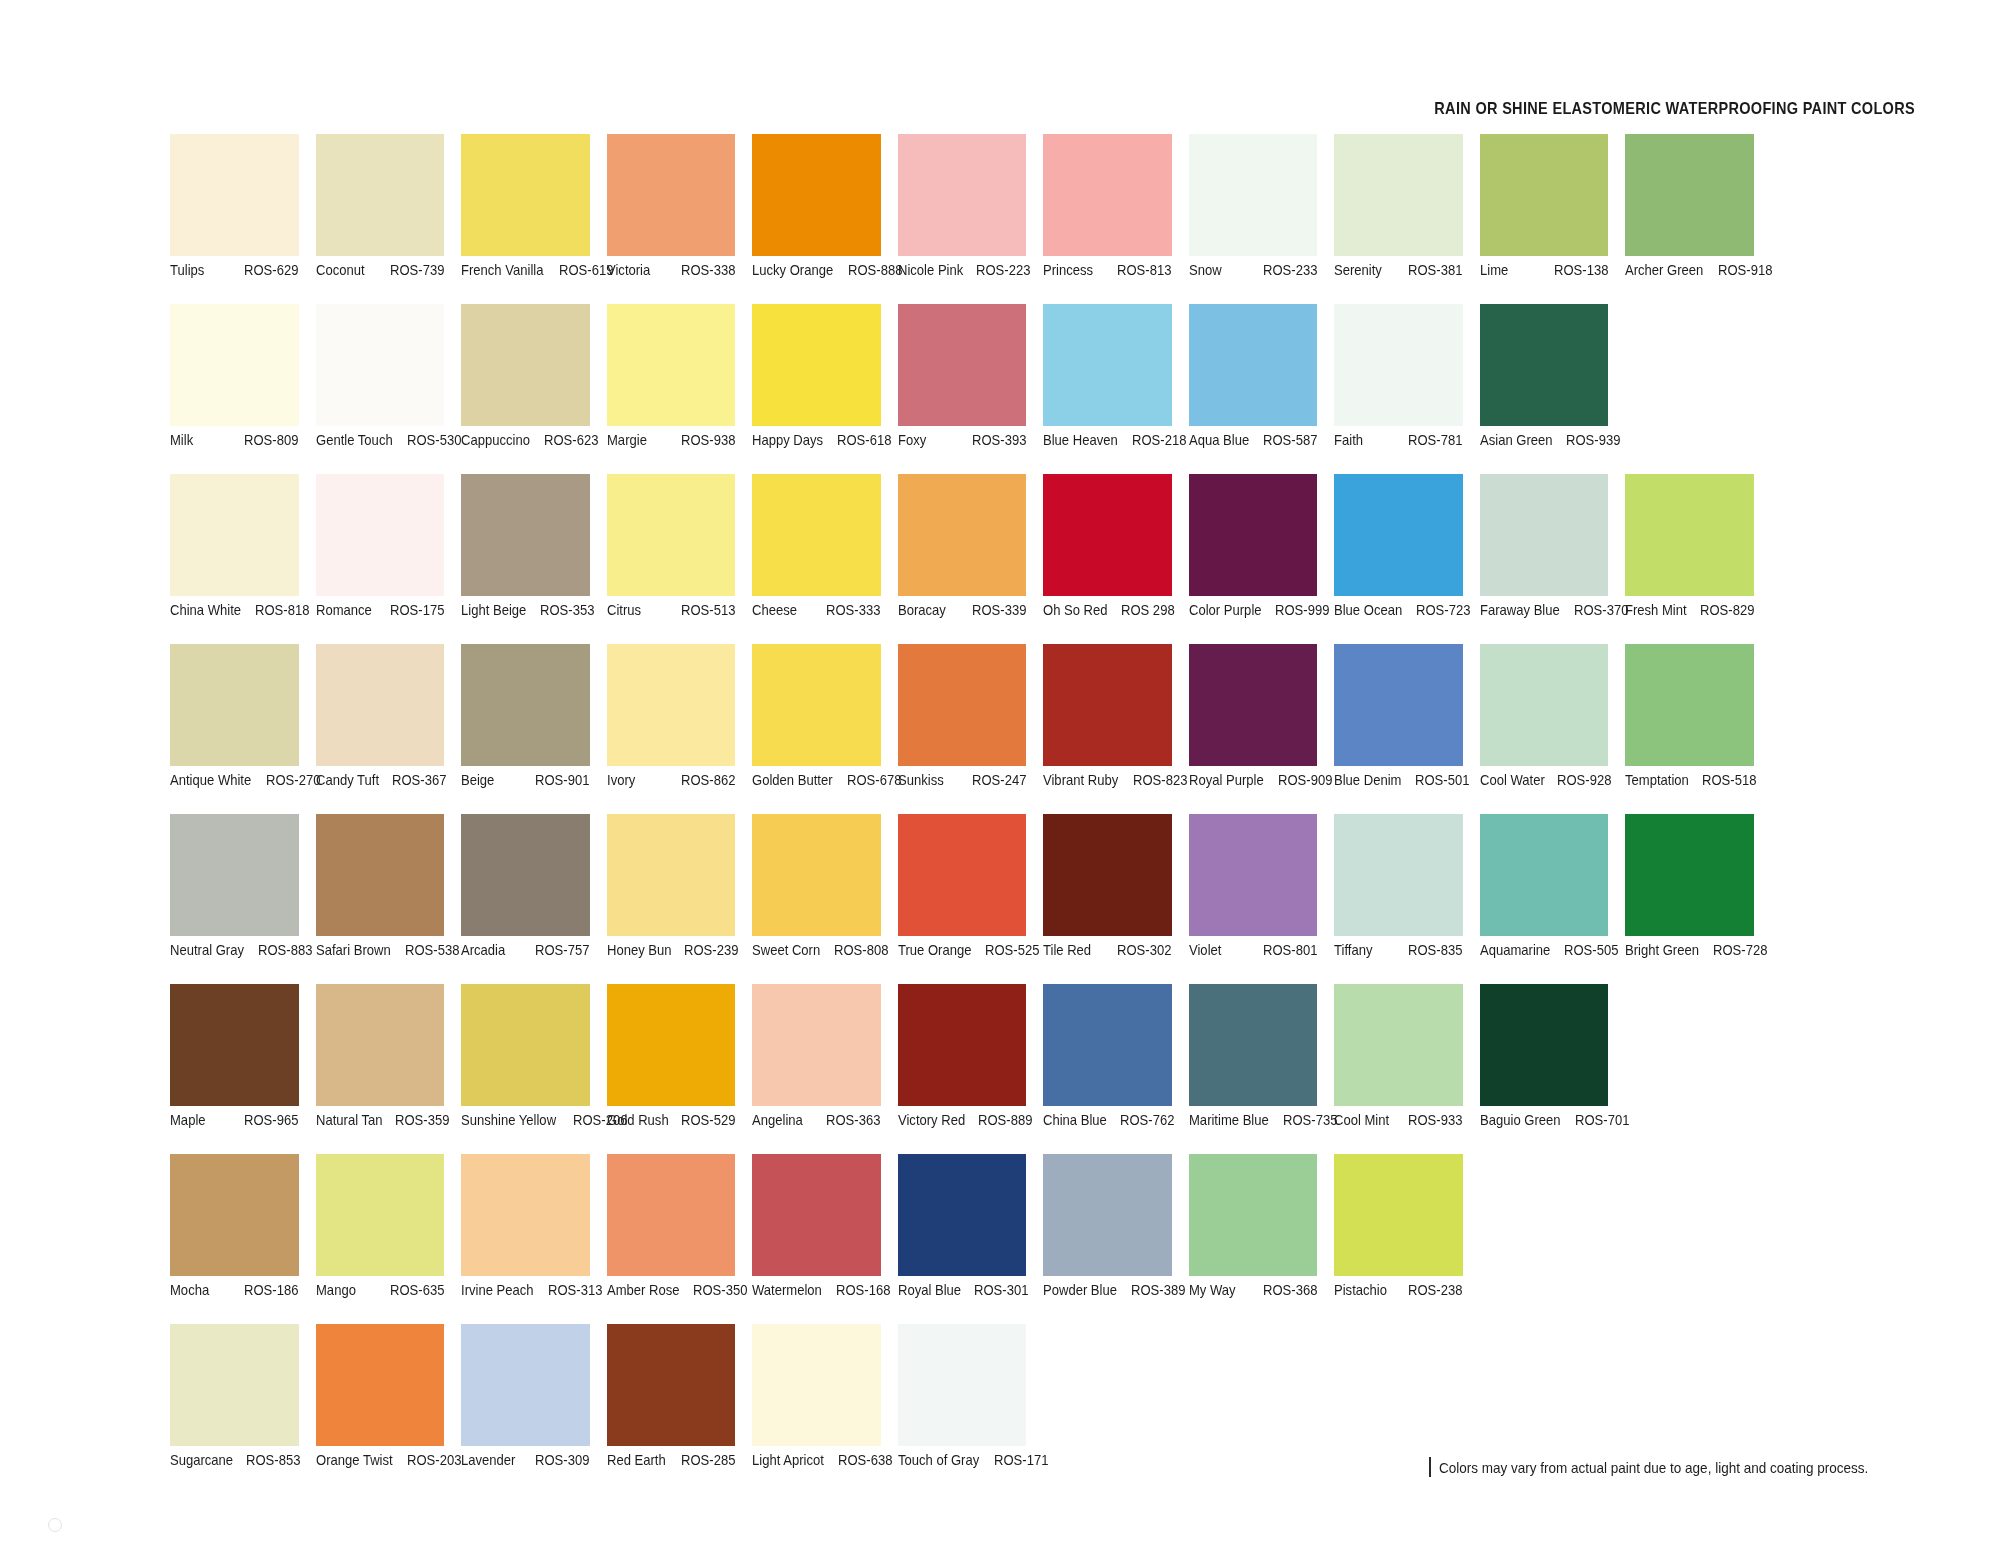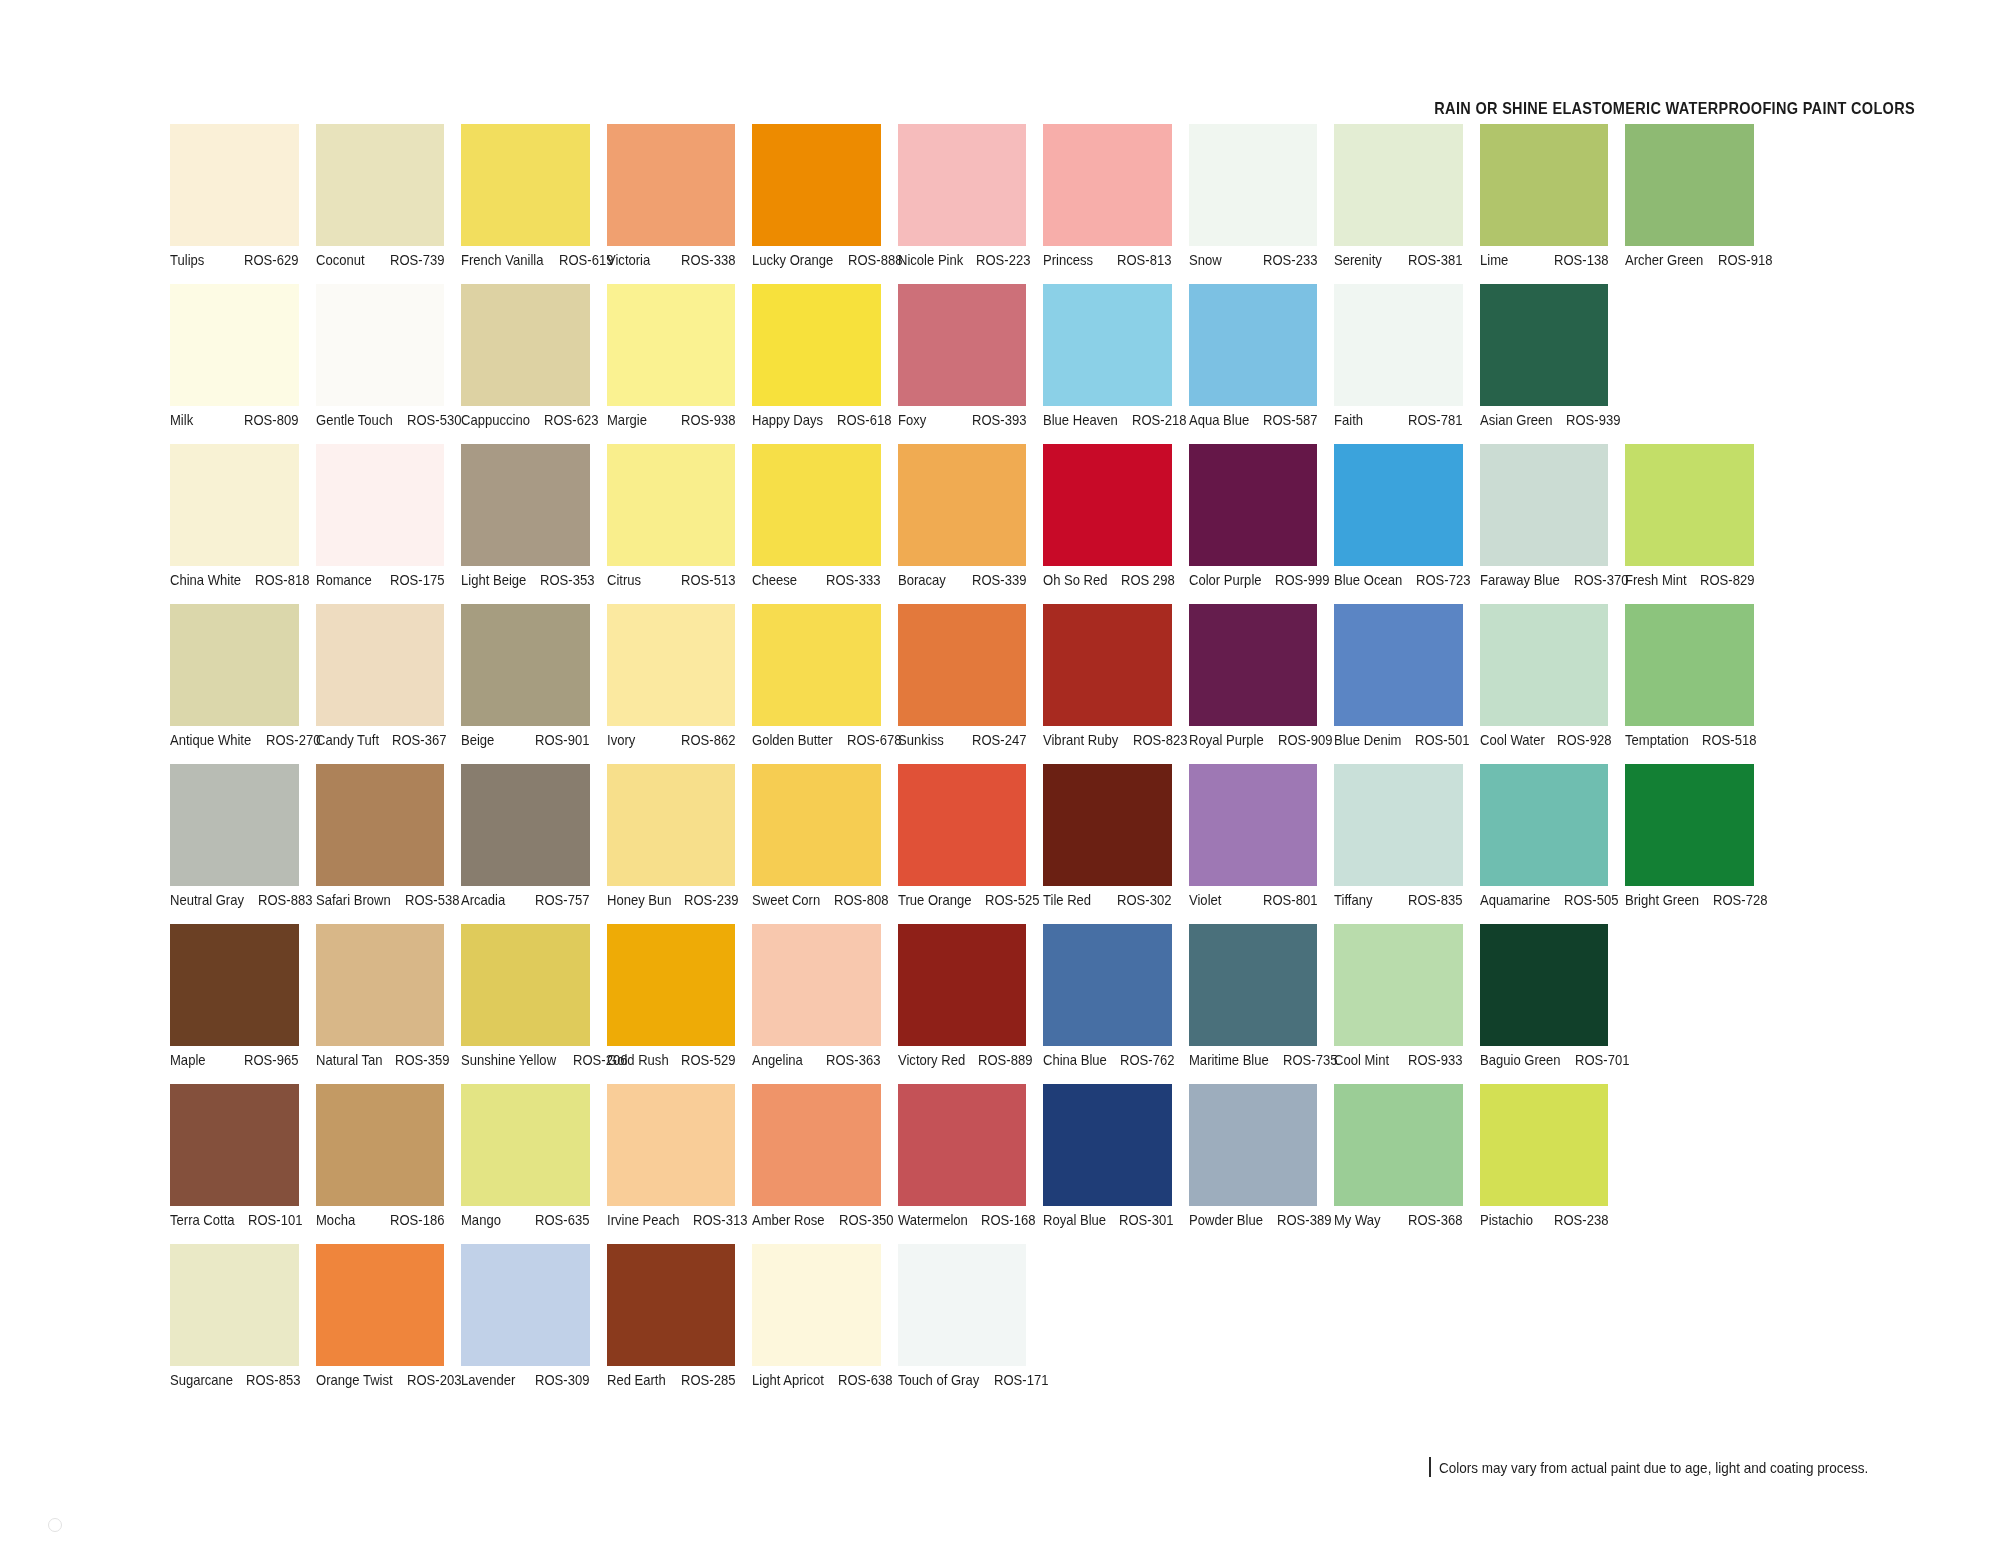--- a/index.html
+++ b/index.html
@@ -41,20 +41,21 @@
     position:absolute;
     left:170px;
     top:124px;
     width:1746px;
   }
 
   .swatch-row {
     display:flex;
     width:1746px;
     height:160px;
+    margin-top:10px;
   }
 
   .swatch-cell {
     width:145.5px;
     height:160px;
     position:relative;
     padding-right:17px;
   }
 
   .swatch-cell.empty { visibility:hidden; }
@@ -592,27 +593,20 @@
           <div class="chip" title="Baguio Green" style="background: rgb(17, 64, 42);"></div>
           <div class="chip-caption">
             <span class="chip-name">Baguio Green</span>
             <span class="chip-code">ROS-701</span>
           </div>
         </div>
         <div class="swatch-cell empty"></div>
       </div>
       <div class="swatch-row">
         <div class="swatch-cell">
-          <div class="chip" title="Terra Cotta" style="background: rgb(132, 80, 60);"></div>
-          <div class="chip-caption">
-            <span class="chip-name">Terra Cotta</span>
-            <span class="chip-code">ROS-101</span>
-          </div>
-        </div>
-        <div class="swatch-cell">
           <div class="chip" title="Mocha" style="background: rgb(195, 154, 100);"></div>
           <div class="chip-caption">
             <span class="chip-name">Mocha</span>
             <span class="chip-code">ROS-186</span>
           </div>
         </div>
         <div class="swatch-cell">
           <div class="chip" title="Mango" style="background: rgb(227, 228, 132);"></div>
           <div class="chip-caption">
             <span class="chip-name">Mango</span>

